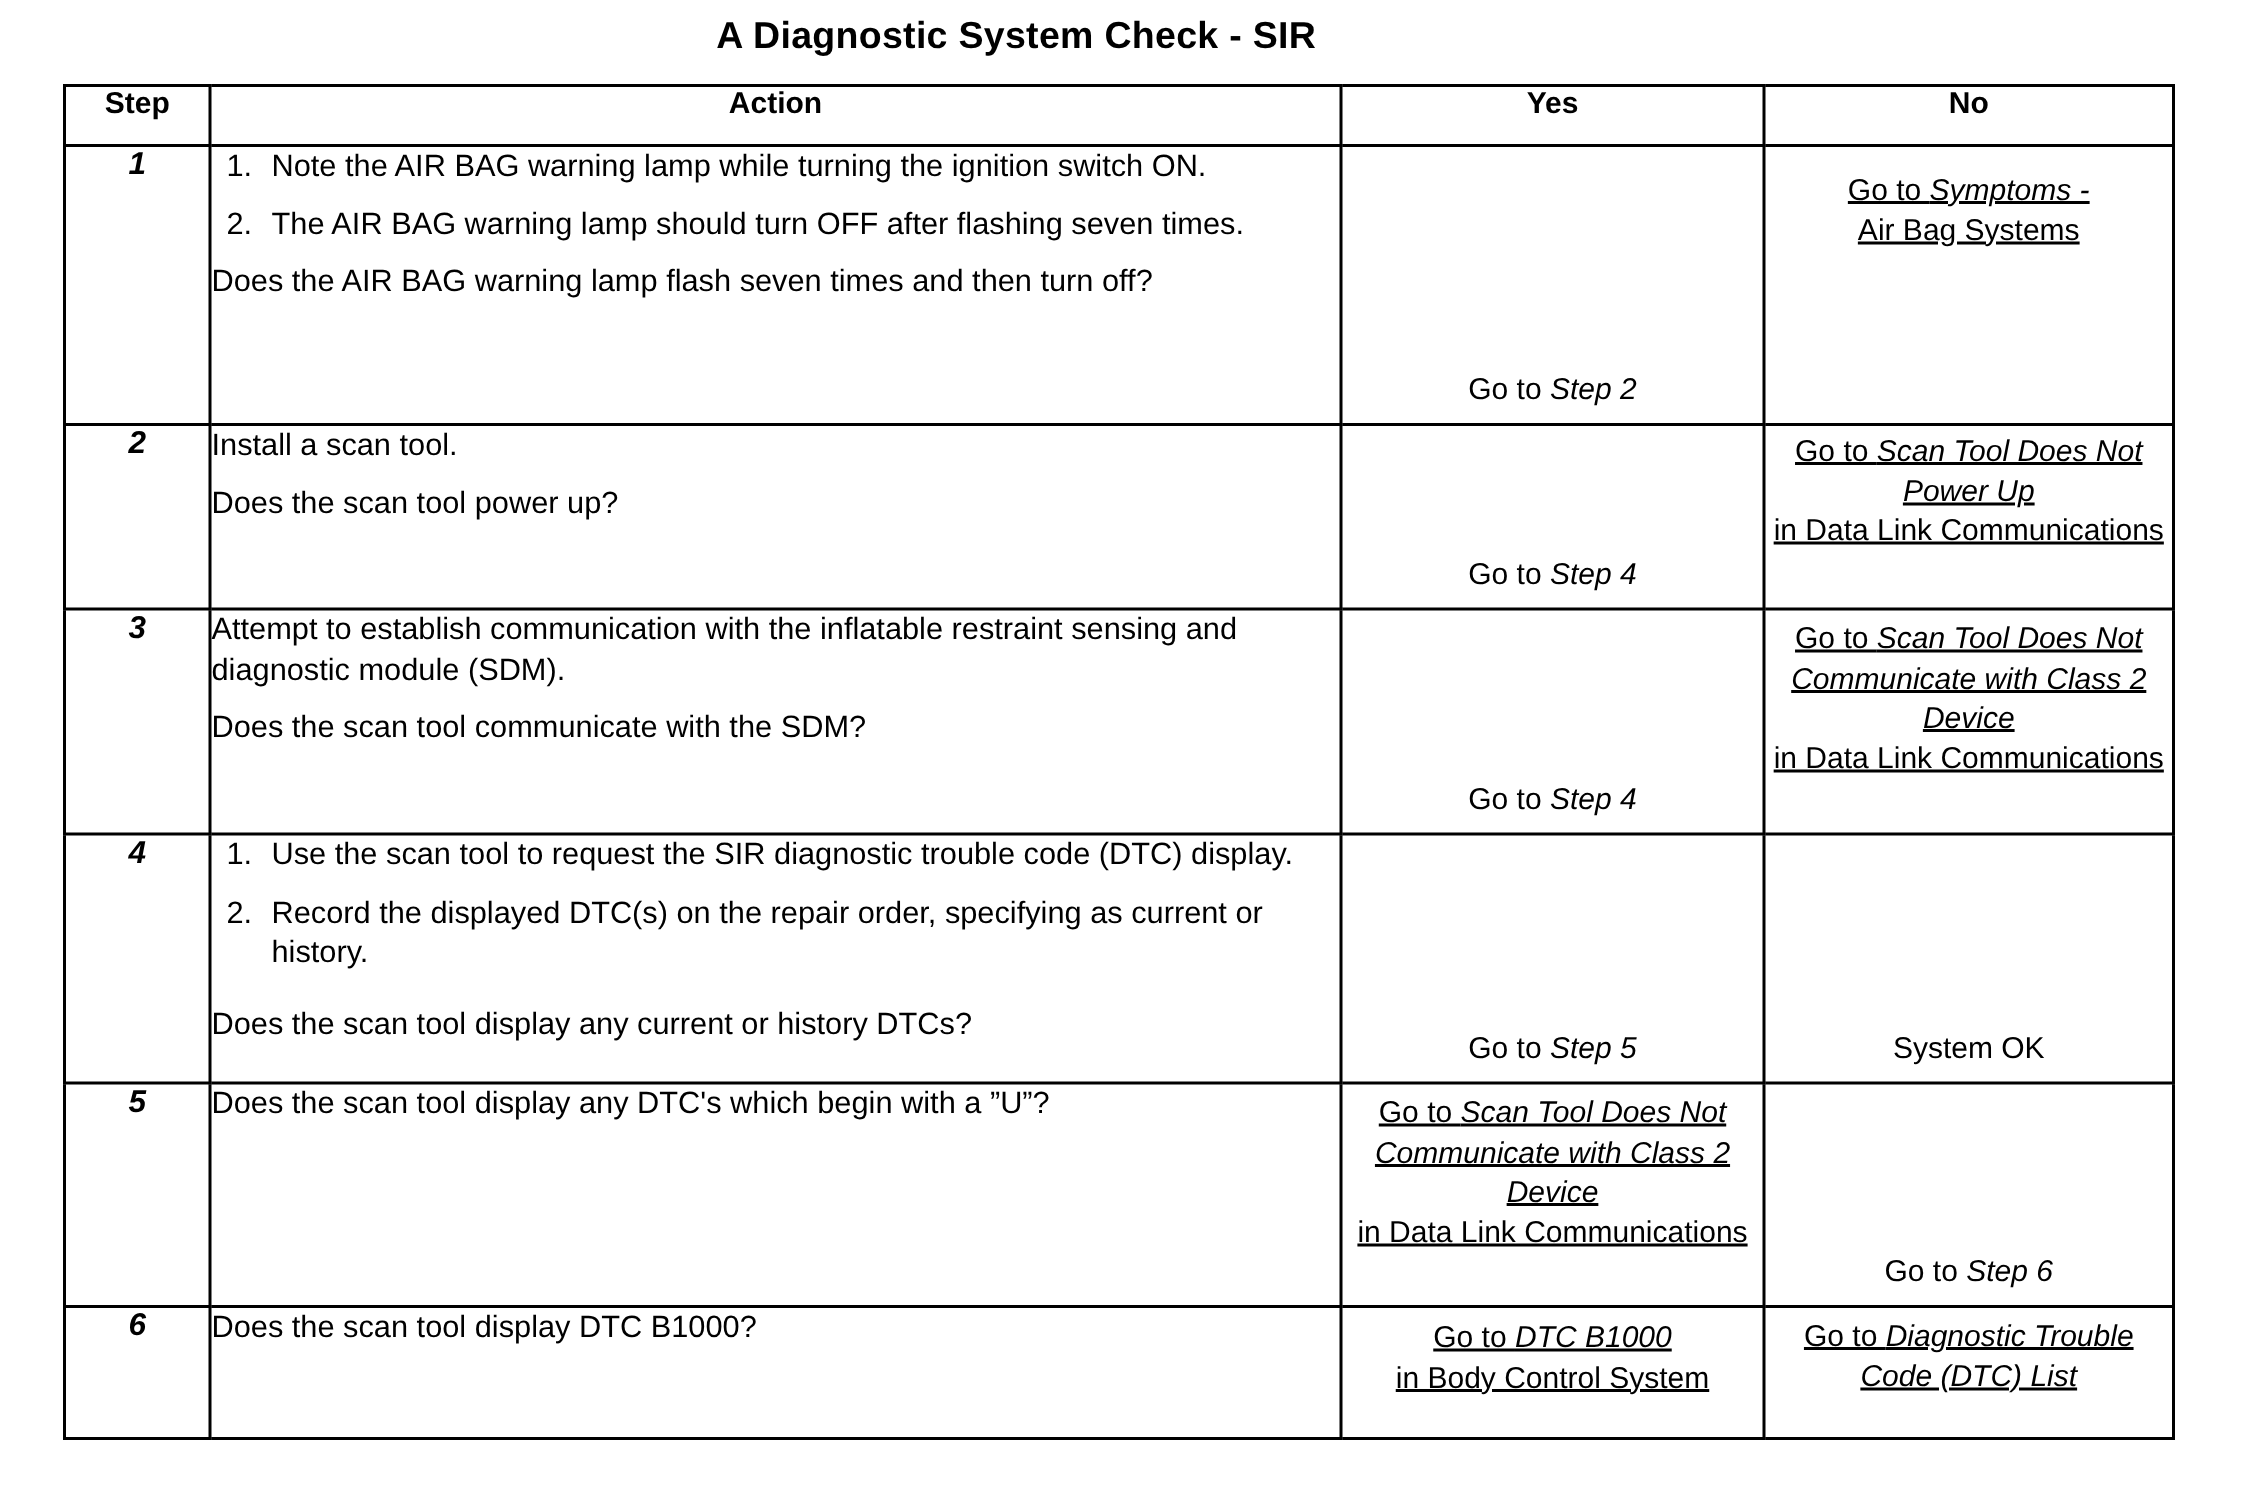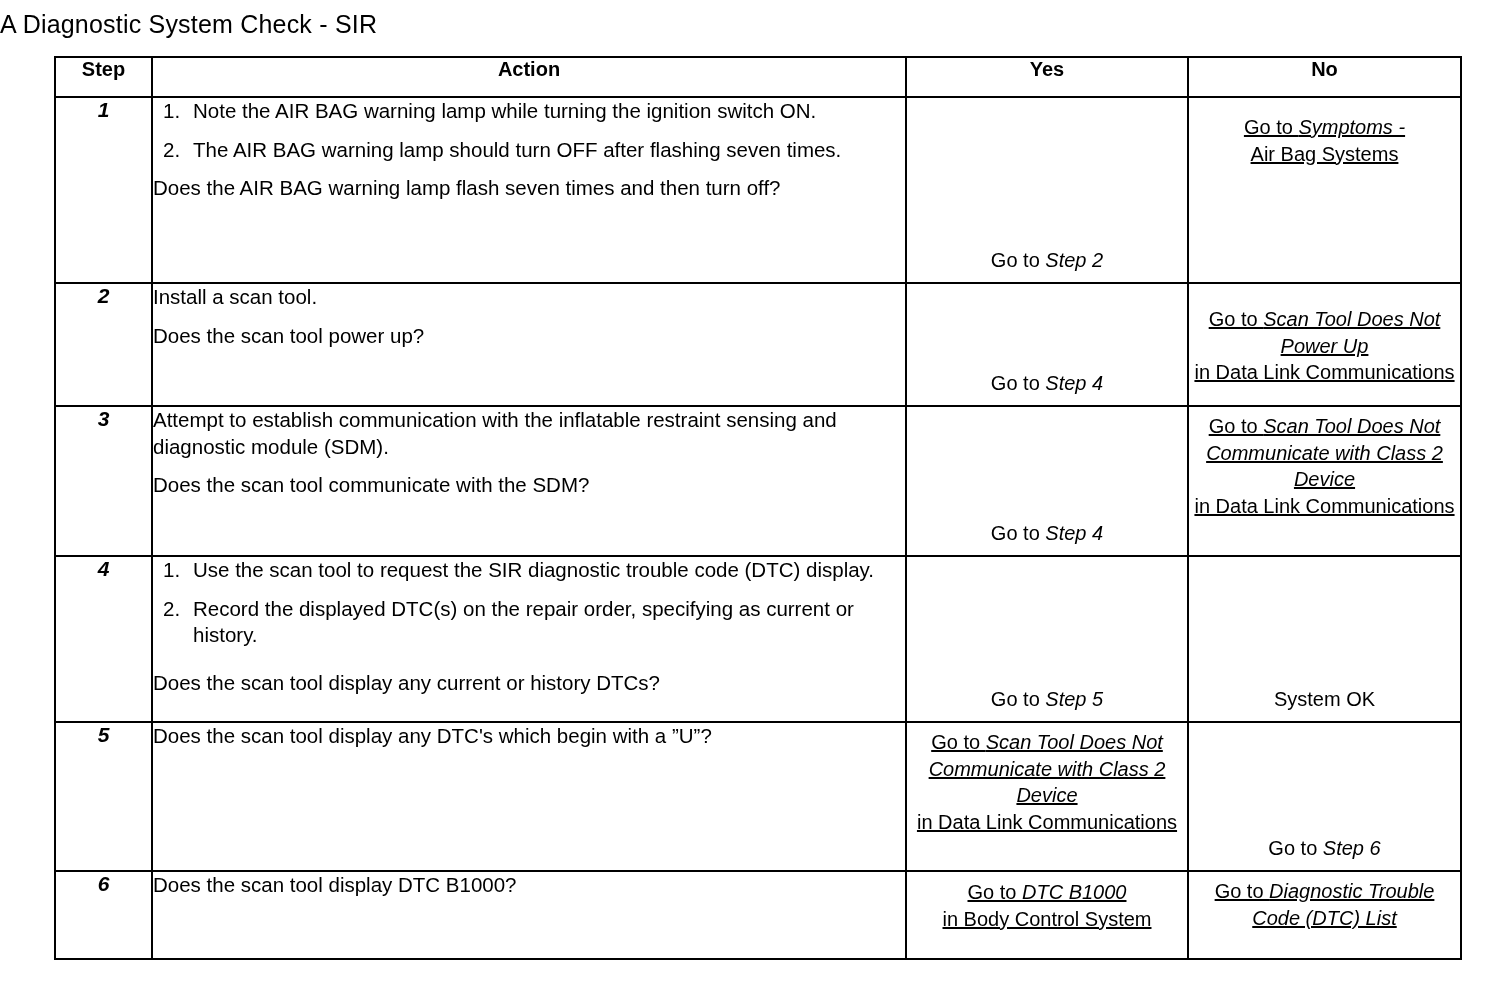--- a/index.html
+++ b/index.html
@@ -14,28 +14,29 @@
     color: #000000;
     position: relative;
     overflow: hidden;
   }
 
   .page-title {
     position: absolute;
     left: 0;
     top: 10px;
     width: 1355px;
+    text-align: center;
     font-size: 25px;
-    font-weight: normal;
+    font-weight: bold;
     letter-spacing: 0.2px;
   }
 
   table.diag {
     position: absolute;
-    left: 54px;
+    left: 42px;
     top: 56px;
     width: 1406px;
     border-collapse: collapse;
     table-layout: fixed;
     border-radius: 10px;
   }
 
   table.diag th,
   table.diag td {
     border: 2px solid #000000;
@@ -163,21 +164,21 @@
 
     <tr style="height:123px;">
       <td class="step-cell">2</td>
       <td class="action-cell">
         <div class="plain-line">Install a scan tool.</div>
         <div>Does the scan tool power up?</div>
       </td>
       <td class="branch-cell">
         <div class="bb"><span>Go to </span><i class="it">Step 4</i></div>
       </td>
-      <td class="branch-cell" style="padding-top:22px;margin-top:24px;">
+      <td class="branch-cell" style="padding-top:4px;margin-top:24px;">
         <div class="bt"><span>Go to </span><i class="it">Scan Tool Does Not Power Up</i><br><span>in Data Link Communications</span></div>
       </td>
     </tr>
 
     <tr style="height:150px;">
       <td class="step-cell">3</td>
       <td class="action-cell">
         <div class="plain-line">Attempt to establish communication with the inflatable restraint sensing and diagnostic module (SDM).</div>
         <div>Does the scan tool communicate with the SDM?</div>
       </td>

